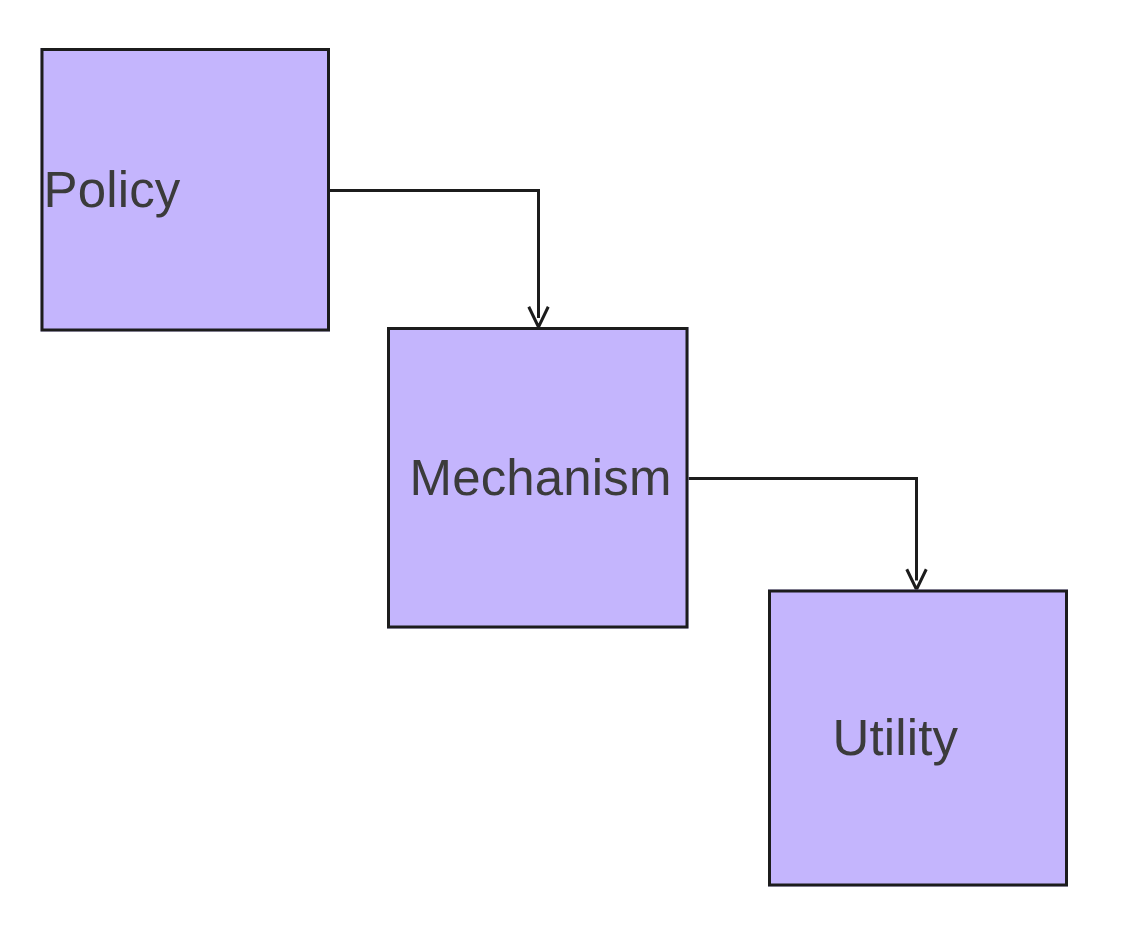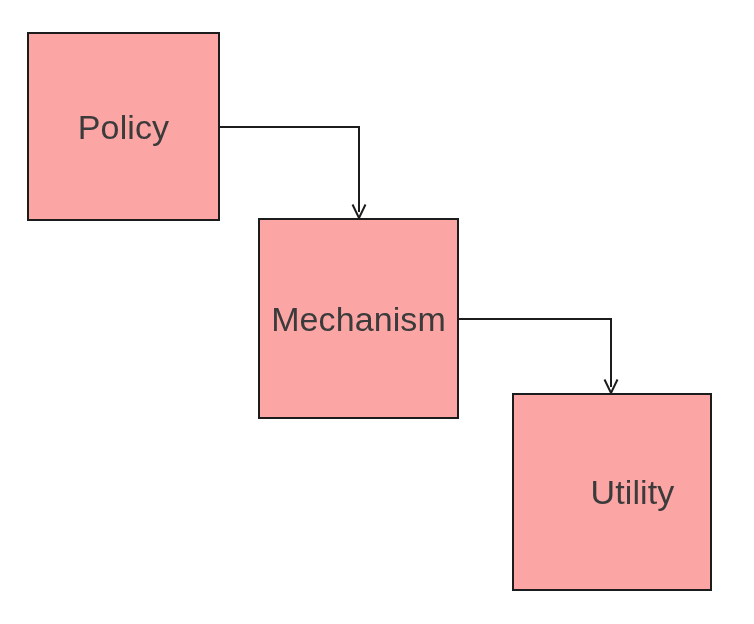--- a/index.html
+++ b/index.html
@@ -23,25 +23,24 @@
   #edge-layer {
     position: absolute;
     left: 0;
     top: 0;
     width: 754px;
     height: 624px;
   }
   .node {
     position: absolute;
     box-sizing: border-box;
-    background: #fca5a5;
+    background: #c4b5fd;
     border: 2px solid #1c1c1c;
     display: flex;
     align-items: center;
-    justify-content: center;
   }
   .node-label {
     font-family: "Liberation Sans", sans-serif;
     font-size: 34px;
     font-weight: 400;
     color: #3b3b3b;
     letter-spacing: 0.1px;
     line-height: 1;
     white-space: nowrap;
     user-select: none;
@@ -50,20 +49,21 @@
     left: 27px;
     top: 32px;
     width: 193px;
     height: 189px;
   }
   #node-mechanism {
     left: 258px;
     top: 218px;
     width: 201px;
     height: 201px;
+    padding-left: 13px;
   }
   #node-utility {
     left: 512px;
     top: 393px;
     width: 200px;
     height: 198px;
     padding-left: 41px;
   }
 </style>
 </head>

